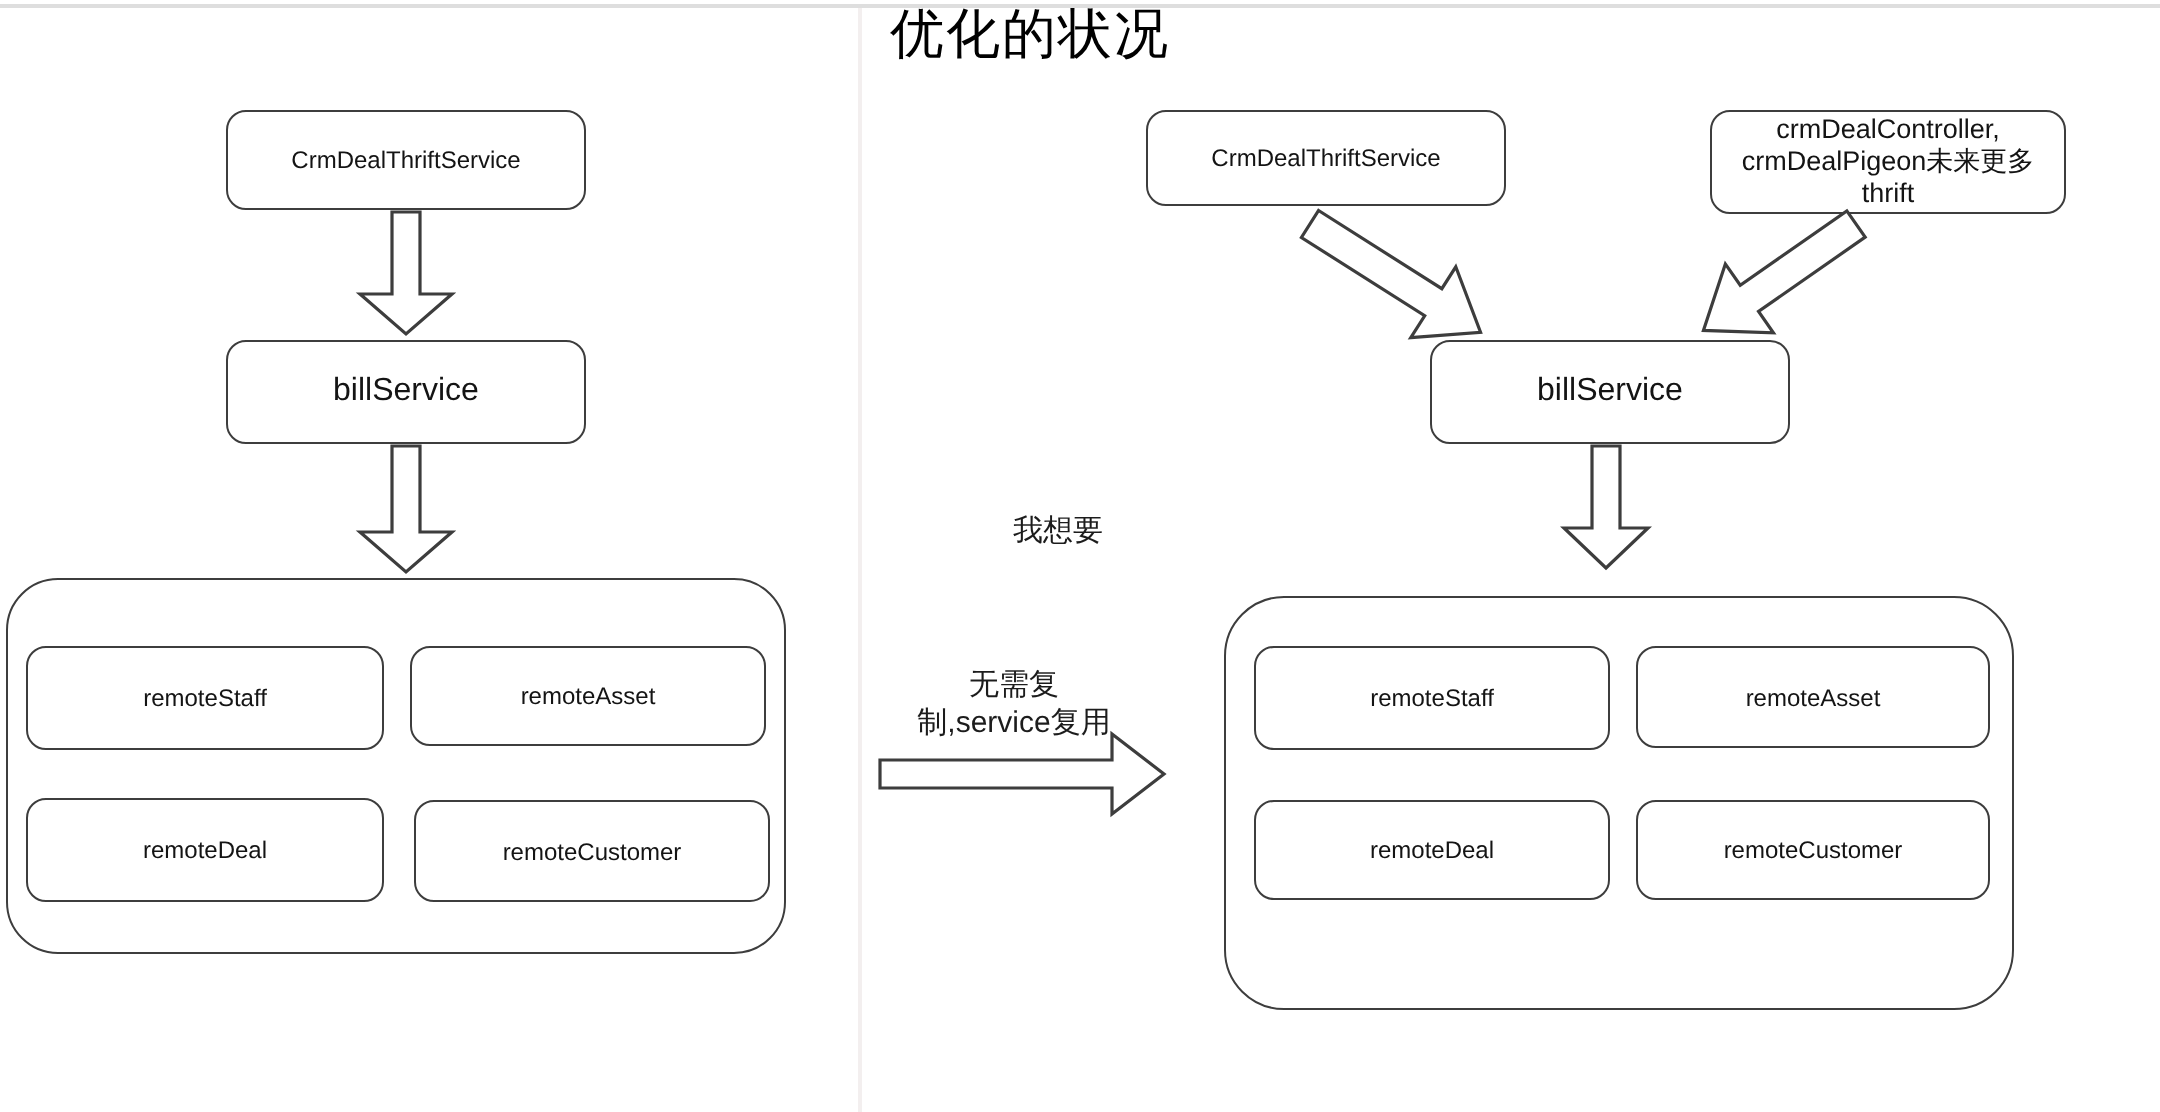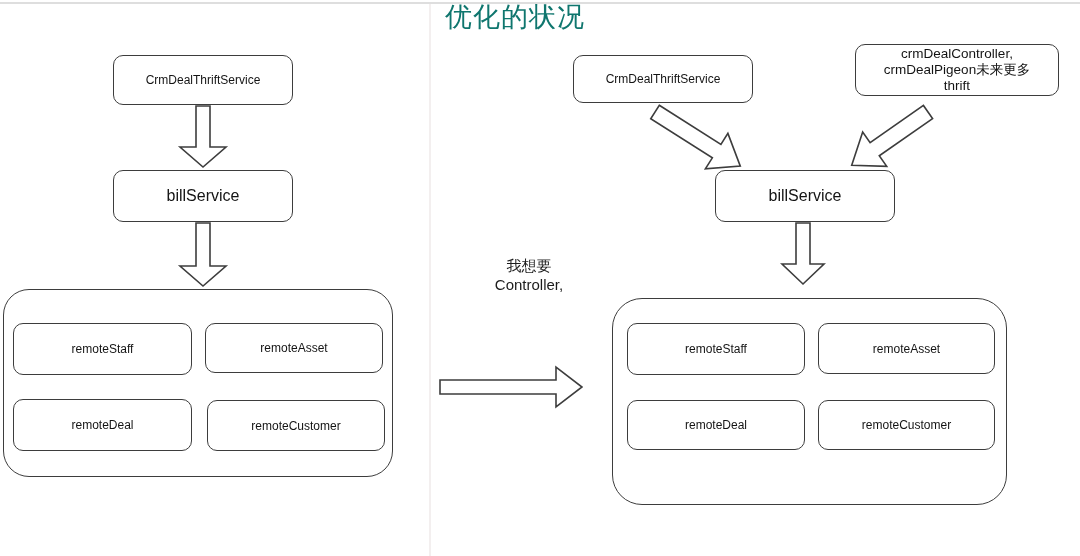--- a/index.html
+++ b/index.html
@@ -62,21 +62,21 @@
   }
 </style>
 </head>
 <body>
 
 <div class="stage">
 
   <div class="top-hairline"></div>
   <div class="v-divider"></div>
 
-  <div class="diagram-title" style="color: #0f766e;">优化的状况</div>
+  <div class="diagram-title" style="color: #000000;">优化的状况</div>
 
   <div class="nb" style="left:113px;top:55px;width:180px;height:50px;">
     <span>CrmDealThriftService</span>
   </div>
 
   <div class="nb" style="left:113px;top:170px;width:180px;height:52px;font-size:16px;">
     <span>billService</span>
   </div>
 
   <div class="ctr" style="left:3px;top:289px;width:390px;height:188px;border-radius:26px;"></div>
@@ -89,28 +89,31 @@
   </div>
   <div class="nb" style="left:13px;top:399px;width:179px;height:52px;">
     <span>remoteDeal</span>
   </div>
   <div class="nb" style="left:207px;top:400px;width:178px;height:51px;">
     <span>remoteCustomer</span>
   </div>
 
   <div class="note" style="left:444px;top:256px;">
     <div>我想要</div>
-    <div>Controller,</div>
+  </div>
+  <div class="note" style="left:422px;top:333px;">
+    <div>无需复</div>
+    <div>制,service复用</div>
   </div>
 
   <div class="nb" style="left:573px;top:55px;width:180px;height:48px;">
     <span>CrmDealThriftService</span>
   </div>
 
-  <div class="nb ctrl-box" style="left:855px;top:44px;width:204px;height:52px;">
+  <div class="nb ctrl-box" style="left:855px;top:55px;width:178px;height:52px;">
     <div>crmDealController,</div>
     <div>crmDealPigeon未来更多</div>
     <div>thrift</div>
   </div>
 
   <div class="nb" style="left:715px;top:170px;width:180px;height:52px;font-size:16px;">
     <span>billService</span>
   </div>
 
   <div class="ctr" style="left:612px;top:298px;width:395px;height:207px;border-radius:30px;"></div>

